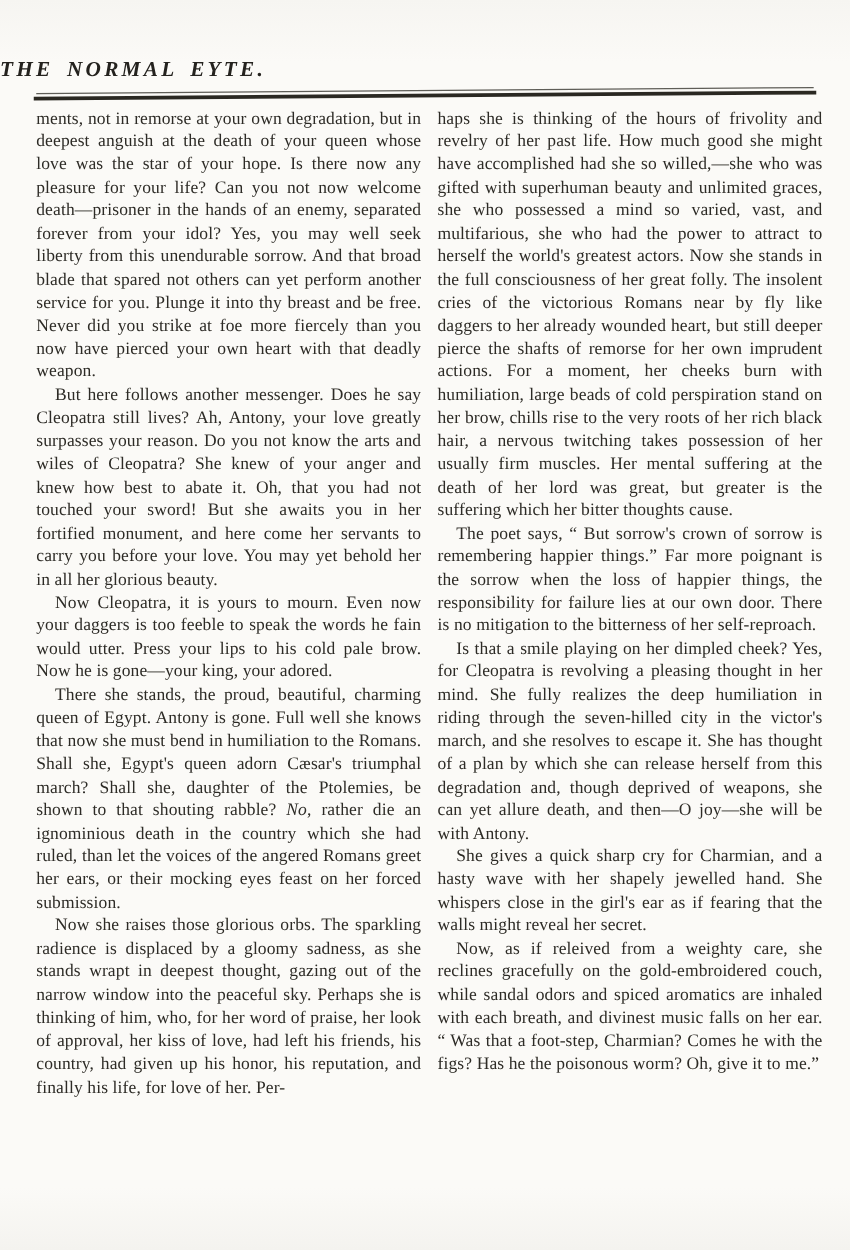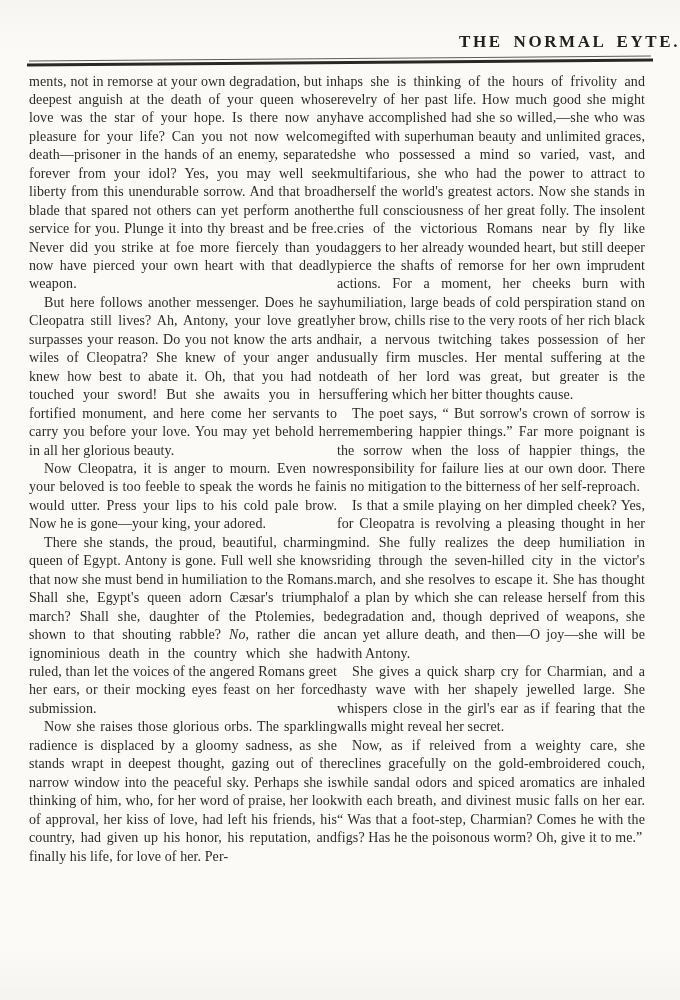--- a/index.html
+++ b/index.html
@@ -11,22 +11,23 @@
     position: relative;
     width: 680px;
     height: 1000px;
     margin: 0 auto;
     background: linear-gradient(180deg, #f6f5f1 0%, #fbfaf7 5%, #fbfaf7 95%, #f4f3ef 100%);
     overflow: hidden;
     font-family: "Liberation Serif", "DejaVu Serif", serif;
     color: #2d2b26;
   }
   .masthead {
-    padding-top: 32px;
-    text-align: right;
+    padding-top: 46px;
+    text-align: left;
+    font-style: italic;
   }
   .masthead-title {
     display: inline-block;
     font-size: 17px;
     font-weight: 700;
     letter-spacing: 2.6px;
     word-spacing: 4px;
     color: #24221e;
   }
   .masthead-rule {
@@ -41,20 +42,21 @@
     content: "";
     position: absolute;
     left: 2px;
     right: 2px;
     top: -3px;
     height: 1px;
     background: rgba(42, 40, 34, 0.75);
   }
   .columns {
     display: flex;
+    gap: 13px;
     padding: 9px 21px 0 29px;
   }
   .text-col {
     width: 308px;
     font-size: 14px;
     line-height: 18.45px;
     text-align: justify;
     letter-spacing: 0.1px;
   }
   .text-col p {
@@ -75,28 +77,28 @@
   <div class="masthead">
     <div class="masthead-title">THE NORMAL EYTE.</div>
     <div class="masthead-rule"></div>
   </div>
 
   <div class="columns">
 
     <div class="text-col">
       <p class="noindent">ments, not in remorse at your own degradation, but in deepest anguish at the death of your queen whose love was the star of your hope.  Is there now any pleasure for your life?  Can you not now welcome death—prisoner in the hands of an enemy, separated forever from your idol?  Yes, you may well seek liberty from this unendurable sorrow.  And that broad blade that spared not others can yet perform another service for you.  Plunge it into thy breast and be free.  Never did you strike at foe more fiercely than you now have pierced your own heart with that deadly weapon.</p>
       <p>But here follows another messenger.  Does he say Cleopatra still lives?  Ah, Antony, your love greatly surpasses your reason.  Do you not know the arts and wiles of Cleopatra?  She knew of your anger and knew how best to abate it.  Oh, that you had not touched your sword!  But she awaits you in her fortified monument, and here come her servants to carry you before your love.  You may yet behold her in all her glorious beauty.</p>
-      <p>Now Cleopatra, it is anger to mourn.  Even now your beloved is too feeble to speak the words he fain would utter.  Press your lips to his cold pale brow.  Now he is gone—your king, your adored.</p>
+      <p>Now Cleopatra, it is yours to mourn.  Even now your daggers is too feeble to speak the words he fain would utter.  Press your lips to his cold pale brow.  Now he is gone—your king, your adored.</p>
       <p><span>There she stands, the proud, beautiful, charming queen of Egypt.  Antony is gone. Full well she knows that now she must bend in humiliation to the Romans.  Shall she, Egypt's queen adorn Cæsar's triumphal march? Shall she, daughter of the Ptolemies, be shown to that shouting rabble?  </span><em>No</em><span>, rather die an ignominious death in the country which she had ruled, than let the voices of the angered Romans greet her ears, or their mocking eyes feast on her forced submission.</span></p>
       <p>Now she raises those glorious orbs.  The sparkling radience is displaced by a gloomy sadness, as she stands wrapt in deepest thought, gazing out of the narrow window into the peaceful sky.  Perhaps she is thinking of him, who, for her word of praise, her look of approval, her kiss of love, had left his friends, his country, had given up his honor, his reputation, and finally his life, for love of her.  Per-</p>
     </div>
 
     <div class="text-col">
       <p class="noindent">haps she is thinking of the hours of frivolity and revelry of her past life.  How much good she might have accomplished had she so willed,—she who was gifted with superhuman beauty and unlimited graces, she who possessed a mind so varied, vast, and multifarious, she who had the power to attract to herself the world's greatest actors.  Now she stands in the full consciousness of her great folly.  The insolent cries of the victorious Romans near by fly like daggers to her already wounded heart, but still deeper pierce the shafts of remorse for her own imprudent actions.  For a moment, her cheeks burn with humiliation, large beads of cold perspiration stand on her brow, chills rise to the very roots of her rich black hair, a nervous twitching takes possession of her usually firm muscles.  Her mental suffering at the death of her lord was great, but greater is the suffering which her bitter thoughts cause.</p>
       <p>The poet says, “ But sorrow's crown of sorrow is remembering happier things.”  Far more poignant is the sorrow when the loss of happier things, the responsibility for failure lies at our own door.  There is no mitigation to the bitterness of her self-reproach.</p>
       <p>Is that a smile playing on her dimpled cheek?  Yes, for Cleopatra is revolving a pleasing thought in her mind.  She fully realizes the deep humiliation in riding through the seven-hilled city in the victor's march, and she resolves to escape it.  She has thought of a plan by which she can release herself from this degradation and, though deprived of weapons, she can yet allure death, and then—O joy—she will be with Antony.</p>
-      <p>She gives a quick sharp cry for Charmian, and a hasty wave with her shapely jewelled large.  She whispers close in the girl's ear as if fearing that the walls might reveal her secret.</p>
+      <p>She gives a quick sharp cry for Charmian, and a hasty wave with her shapely jewelled hand.  She whispers close in the girl's ear as if fearing that the walls might reveal her secret.</p>
       <p>Now, as if releived from a weighty care, she reclines gracefully on the gold-embroidered couch, while sandal odors and spiced aromatics are inhaled with each breath, and divinest music falls on her ear.  “ Was that a foot-step, Charmian?  Comes he with the figs?  Has he the poisonous worm?  Oh, give it to me.”</p>
     </div>
 
   </div>
 
 </div>
 
 </body></html>

